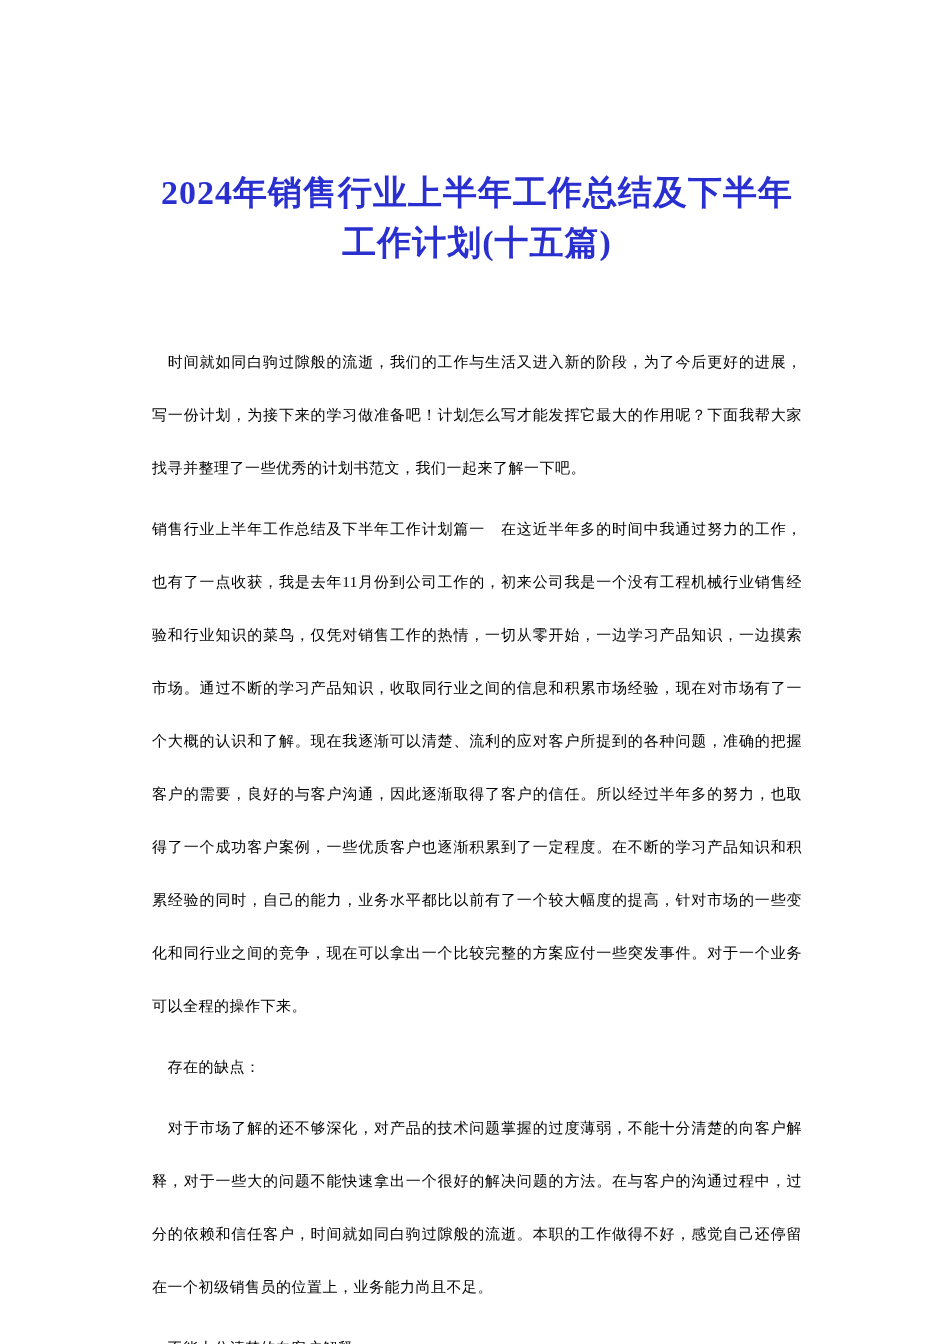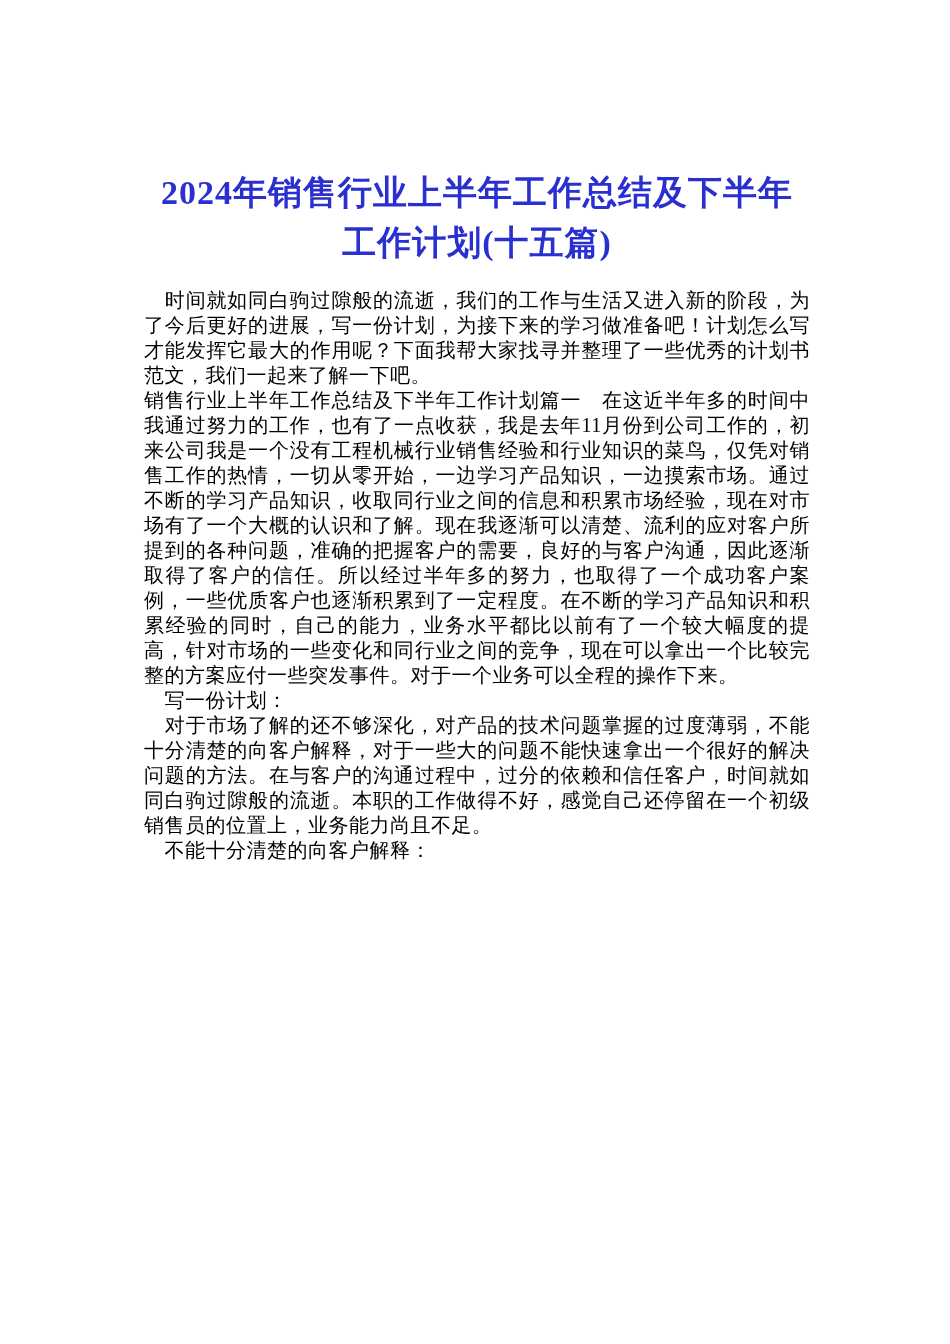--- a/index.html
+++ b/index.html
@@ -15,44 +15,44 @@
     color: #000000;
   }
   .page {
     box-sizing: border-box;
     width: 950px;
     height: 1344px;
     padding: 168px 140px 40px 144px;
     background: #ffffff;
   }
   .doc-title {
-    margin: 0 0 20px 0;
+    margin: 0 0 68px 0;
     padding: 0 10px;
     font-size: 34px;
     line-height: 50px;
     font-weight: bold;
     text-align: center;
     color: #2a2fd0;
     letter-spacing: 1px;
   }
   .doc-body p {
-    margin: 0;
-    font-size: 20px;
-    line-height: 25px;
+    margin: 8px;
+    font-size: 15px;
+    line-height: 53px;
     text-align: justify;
     word-break: break-all;
     letter-spacing: 0.5px;
   }
 </style>
 </head>
 <body>
 
 <div class="page">
   <h1 class="doc-title" style="color: rgb(42, 47, 208);">2024年销售行业上半年工作总结及下半年工作计划(十五篇)</h1>
 
   <div class="doc-body">
     <p>　时间就如同白驹过隙般的流逝，我们的工作与生活又进入新的阶段，为了今后更好的进展，写一份计划，为接下来的学习做准备吧！计划怎么写才能发挥它最大的作用呢？下面我帮大家找寻并整理了一些优秀的计划书范文，我们一起来了解一下吧。</p>
     <p>销售行业上半年工作总结及下半年工作计划篇一　在这近半年多的时间中我通过努力的工作，也有了一点收获，我是去年11月份到公司工作的，初来公司我是一个没有工程机械行业销售经验和行业知识的菜鸟，仅凭对销售工作的热情，一切从零开始，一边学习产品知识，一边摸索市场。通过不断的学习产品知识，收取同行业之间的信息和积累市场经验，现在对市场有了一个大概的认识和了解。现在我逐渐可以清楚、流利的应对客户所提到的各种问题，准确的把握客户的需要，良好的与客户沟通，因此逐渐取得了客户的信任。所以经过半年多的努力，也取得了一个成功客户案例，一些优质客户也逐渐积累到了一定程度。在不断的学习产品知识和积累经验的同时，自己的能力，业务水平都比以前有了一个较大幅度的提高，针对市场的一些变化和同行业之间的竞争，现在可以拿出一个比较完整的方案应付一些突发事件。对于一个业务可以全程的操作下来。</p>
-    <p>　写一份计划：</p>
+    <p>　存在的缺点：</p>
     <p>　对于市场了解的还不够深化，对产品的技术问题掌握的过度薄弱，不能十分清楚的向客户解释，对于一些大的问题不能快速拿出一个很好的解决问题的方法。在与客户的沟通过程中，过分的依赖和信任客户，时间就如同白驹过隙般的流逝。本职的工作做得不好，感觉自己还停留在一个初级销售员的位置上，业务能力尚且不足。</p>
     <p>　不能十分清楚的向客户解释：</p>
   </div>
 </div>
 
 </body></html>

